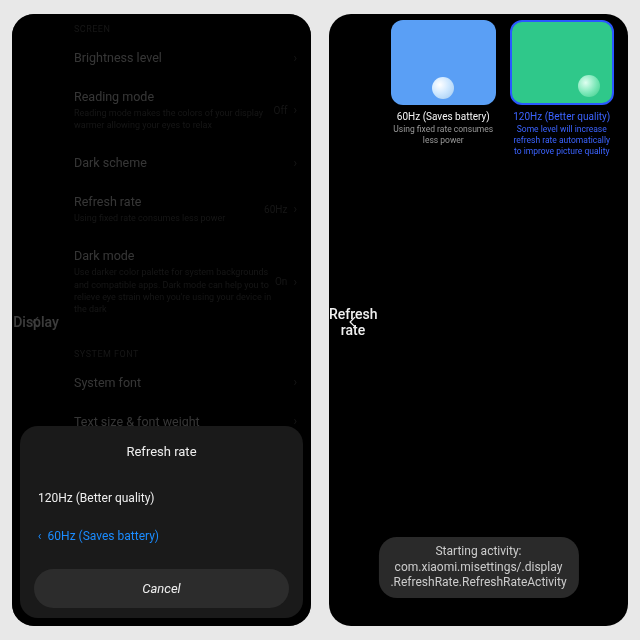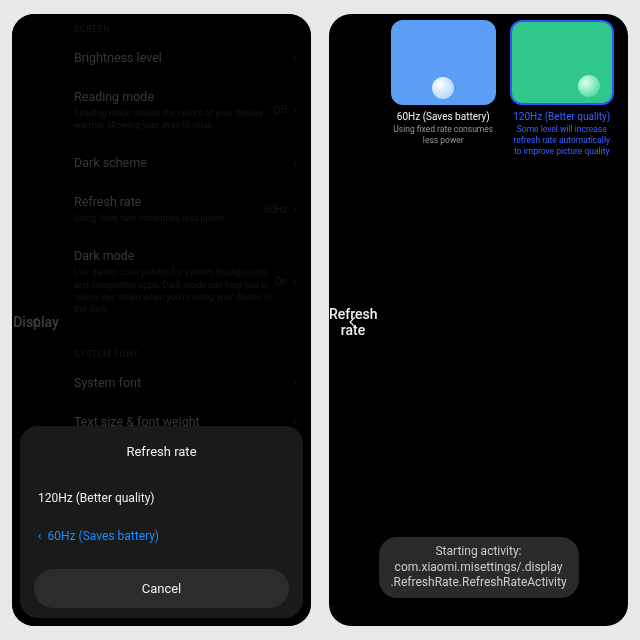--- a/index.html
+++ b/index.html
@@ -56,21 +56,21 @@
     background:#1a1a1a;border-radius:18px;
     padding:18px 14px 10px;z-index:10;
     color:#eee;
   }
   .sheet-title { text-align:center;font-size:13px;margin-bottom:20px;}
   .opt { padding:12px 4px;font-size:12px;}
   .opt.selected { color:#1b8cff;}
   .opt.selected::before { content:"›"; color:#1b8cff; margin-right:6px; transform:scaleX(-1); display:inline-block;}
   .cancel {
     margin-top:14px;background:#2c2c2c;border-radius:22px;
-    text-align:center;padding:12px 0;font-size:13px;color:#eee;
+    text-align:center;padding:12px 0;font-size:13px;color:#eee;font-style:italic;
   }
 
   
   .cards {
     display:flex;gap:14px;padding:6px 14px 8px;
   }
   .card {
     flex:1;border-radius:12px;height:85px;position:relative;
     display:flex;align-items:flex-end;justify-content:center;
   }

